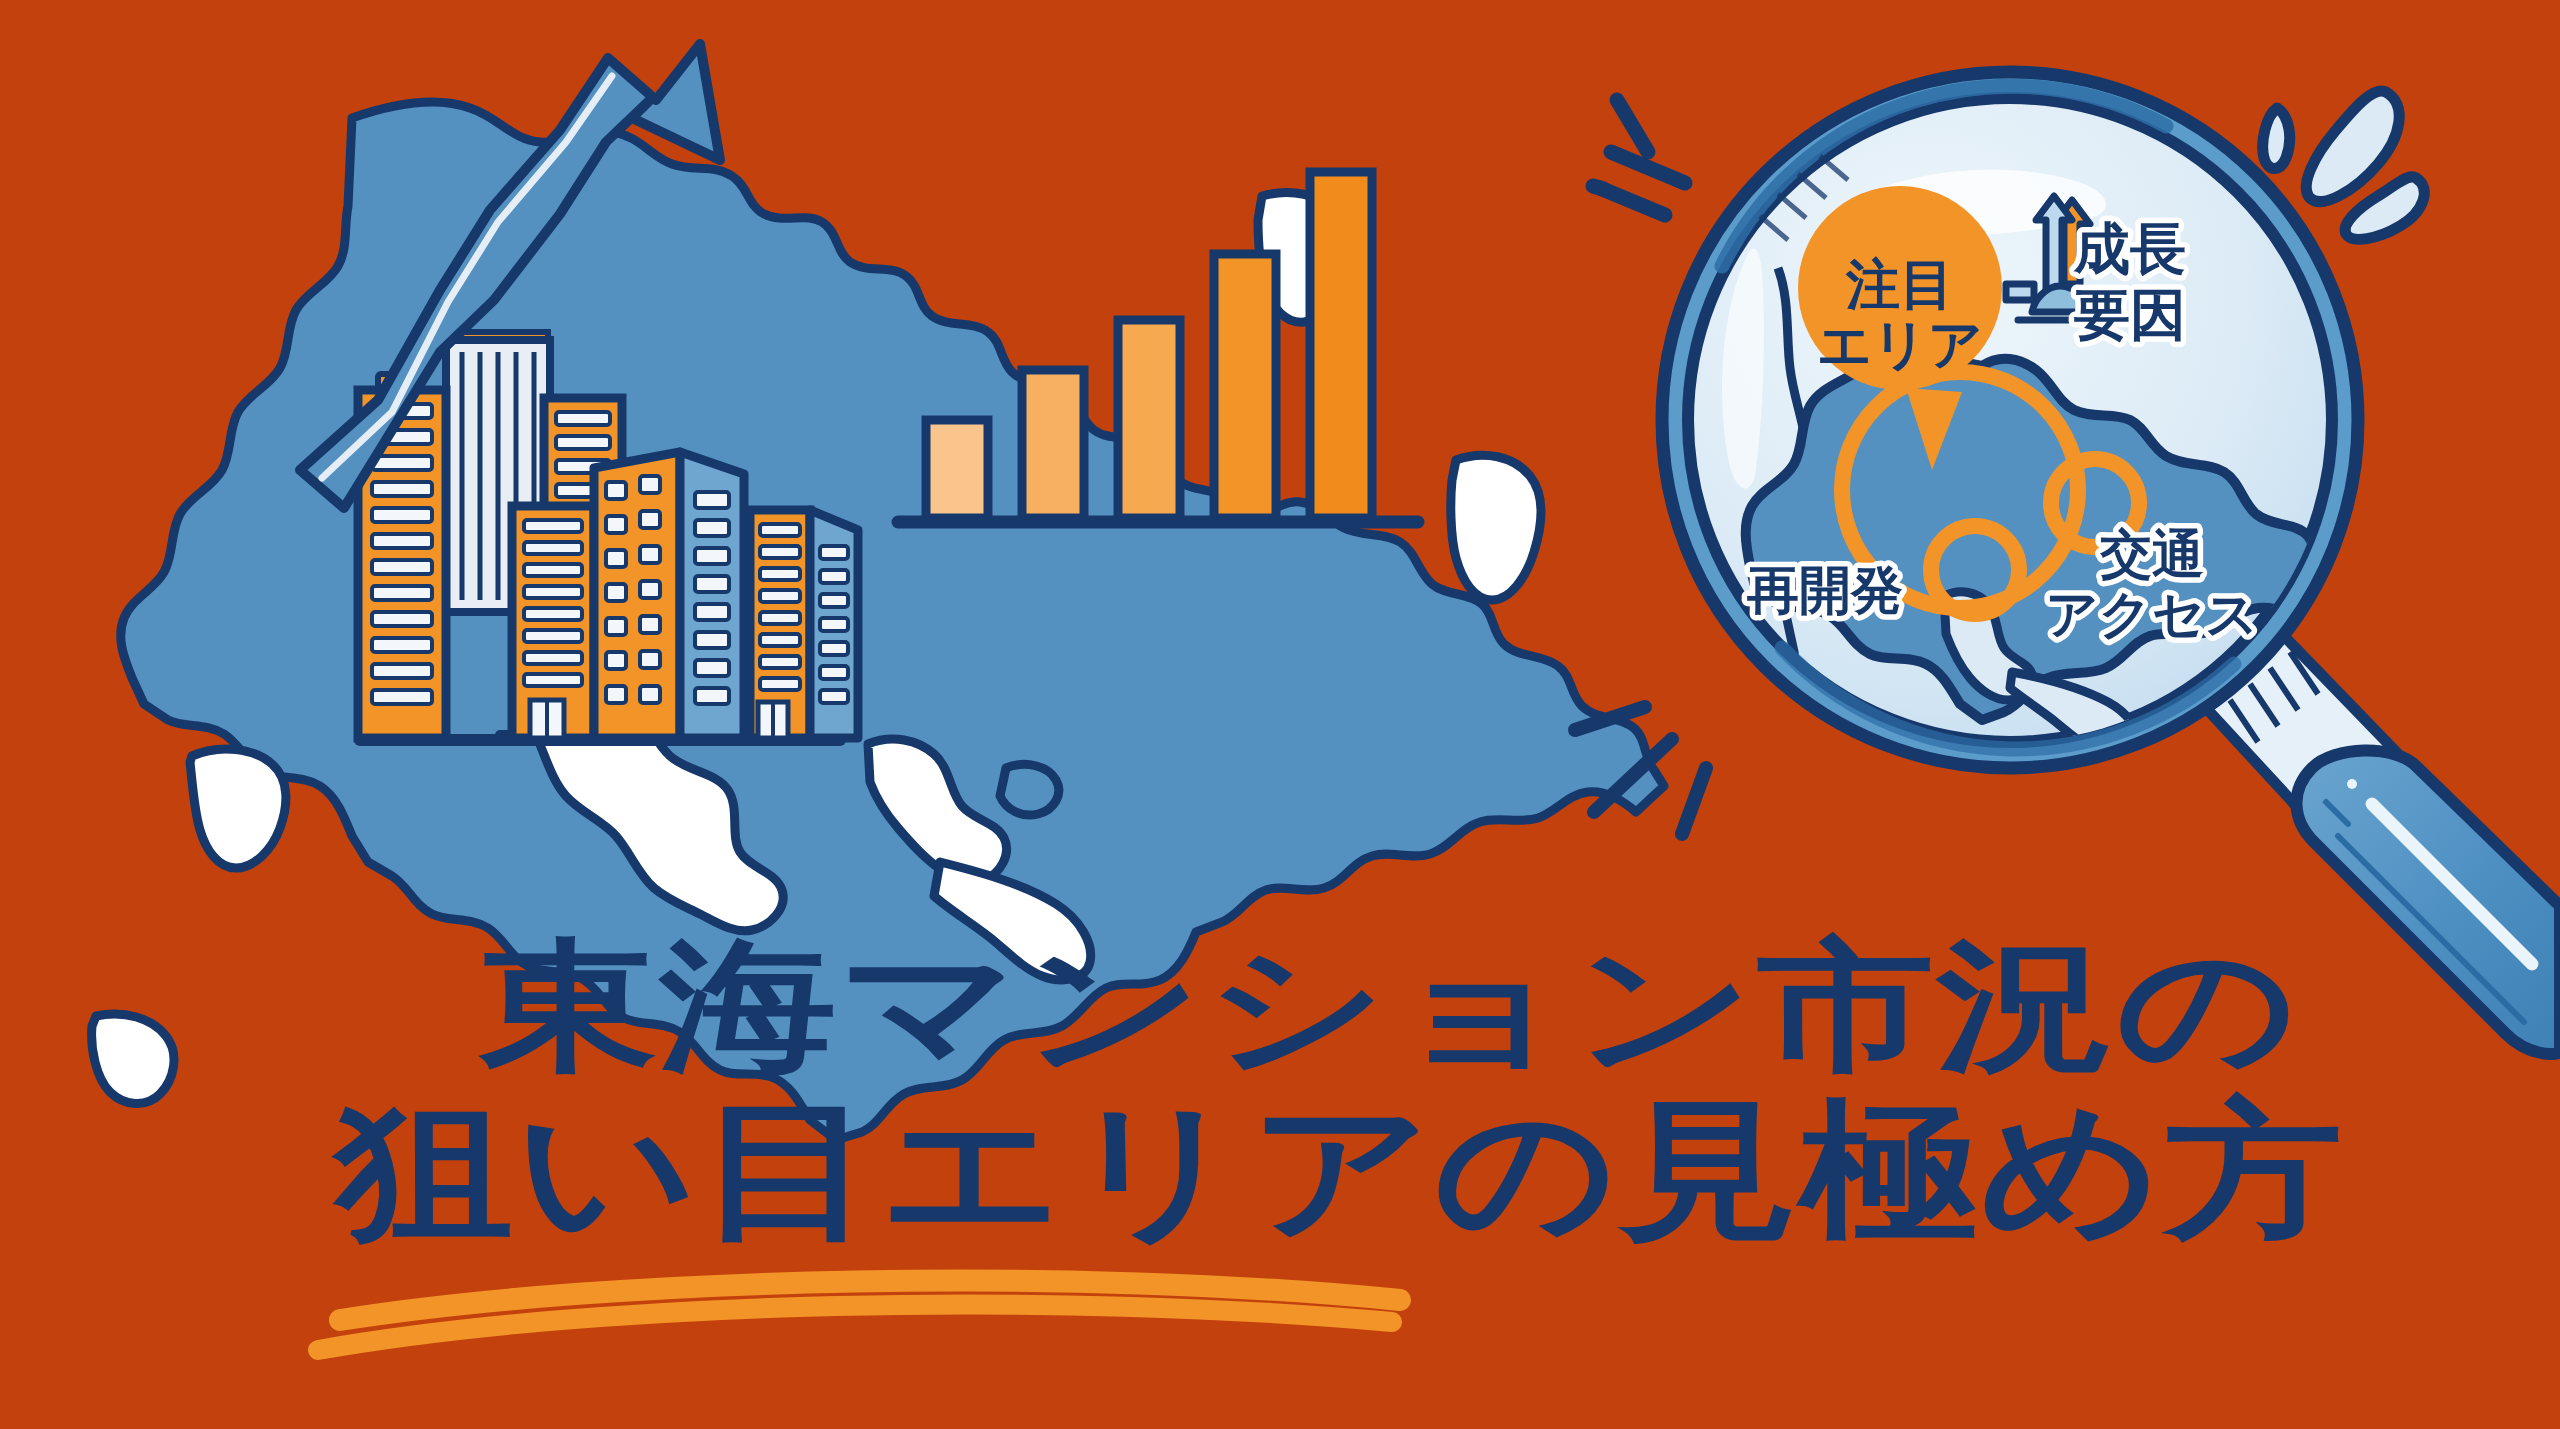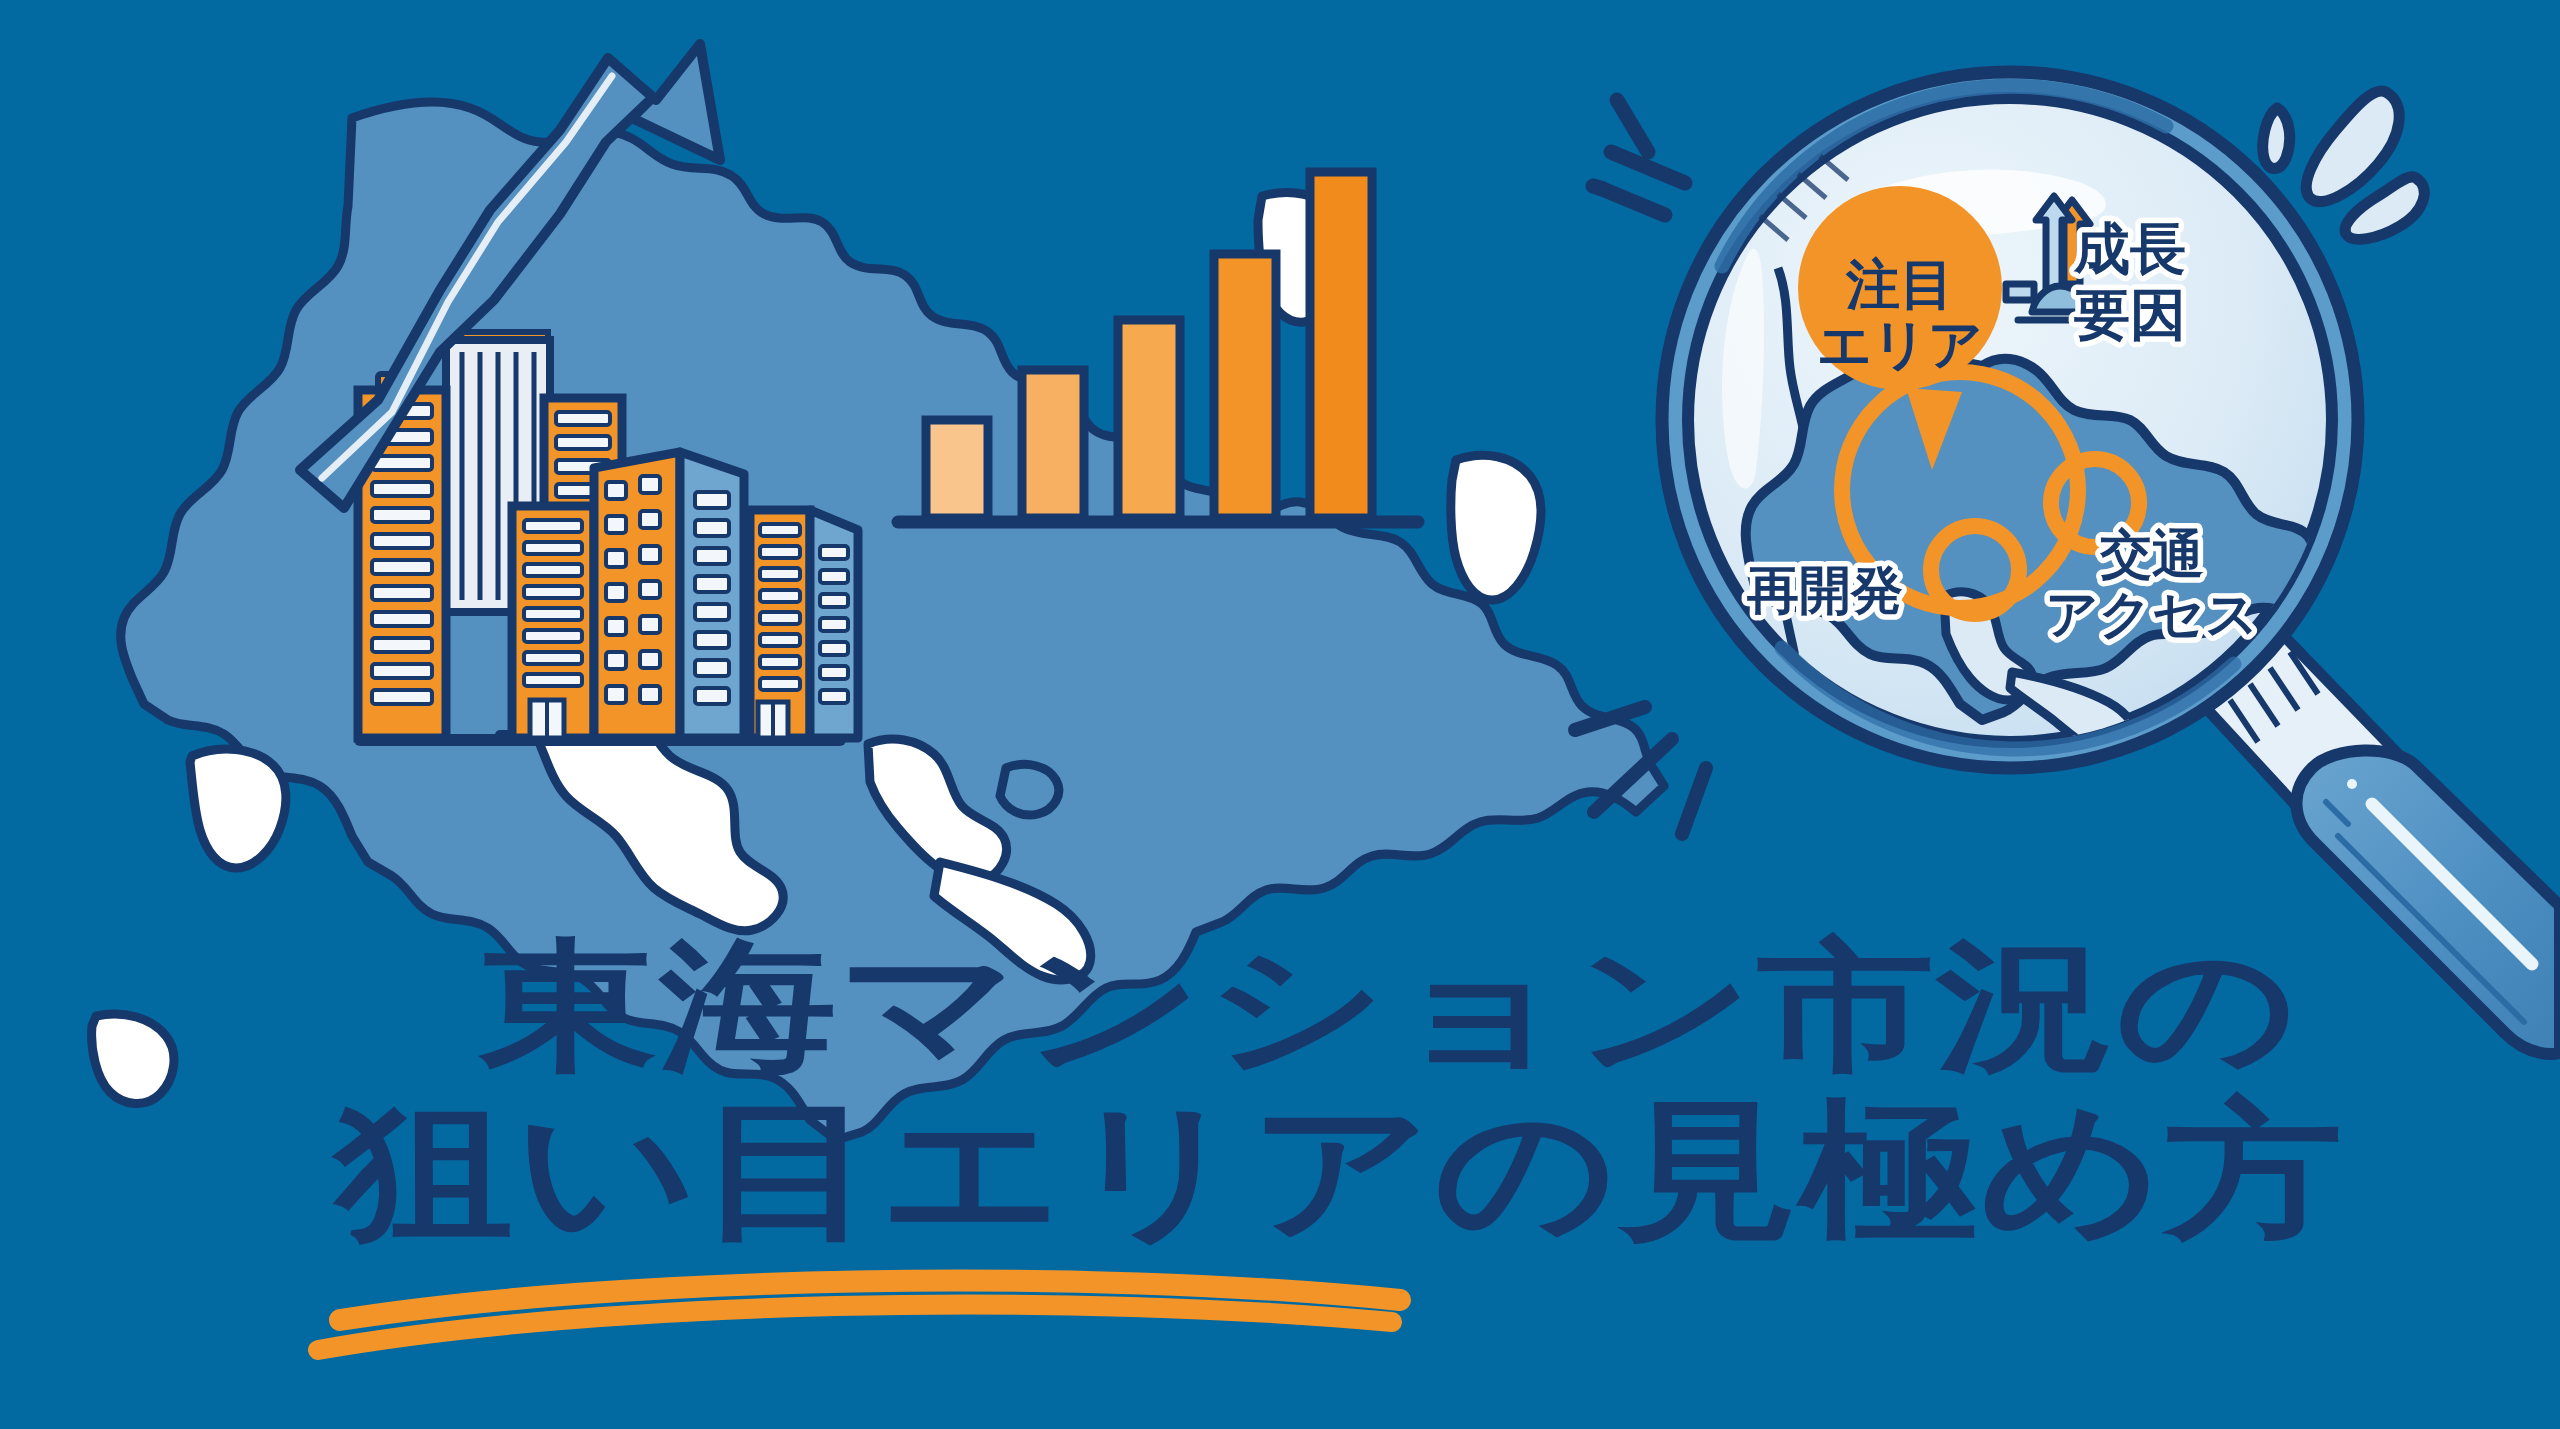--- a/index.html
+++ b/index.html
@@ -8,21 +8,21 @@
     padding: 0;
     background: #ffffff;
   }
   body {
     font-family: "DejaVu Sans", "Liberation Sans", sans-serif;
   }
   #stage {
     position: relative;
     width: 2560px;
     height: 1429px;
-    background: #0369a1;
+    background: #c2410c;
     overflow: hidden;
   }
   #stage > svg.layer {
     position: absolute;
     left: 0;
     top: 0;
     width: 2560px;
     height: 1429px;
     display: block;
   }

